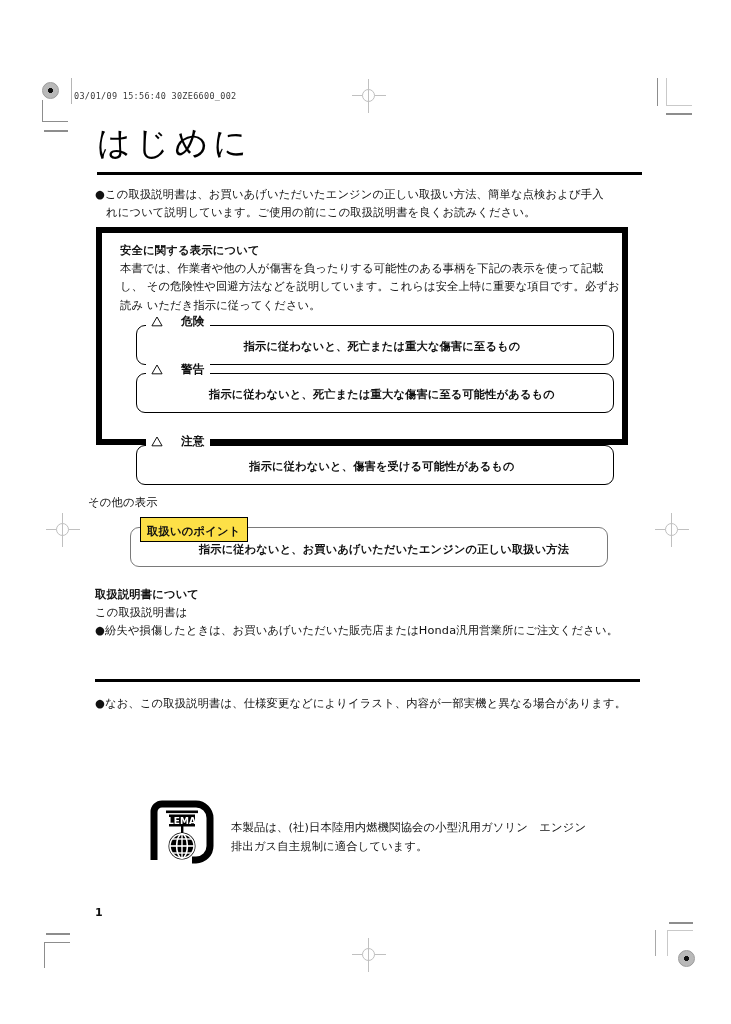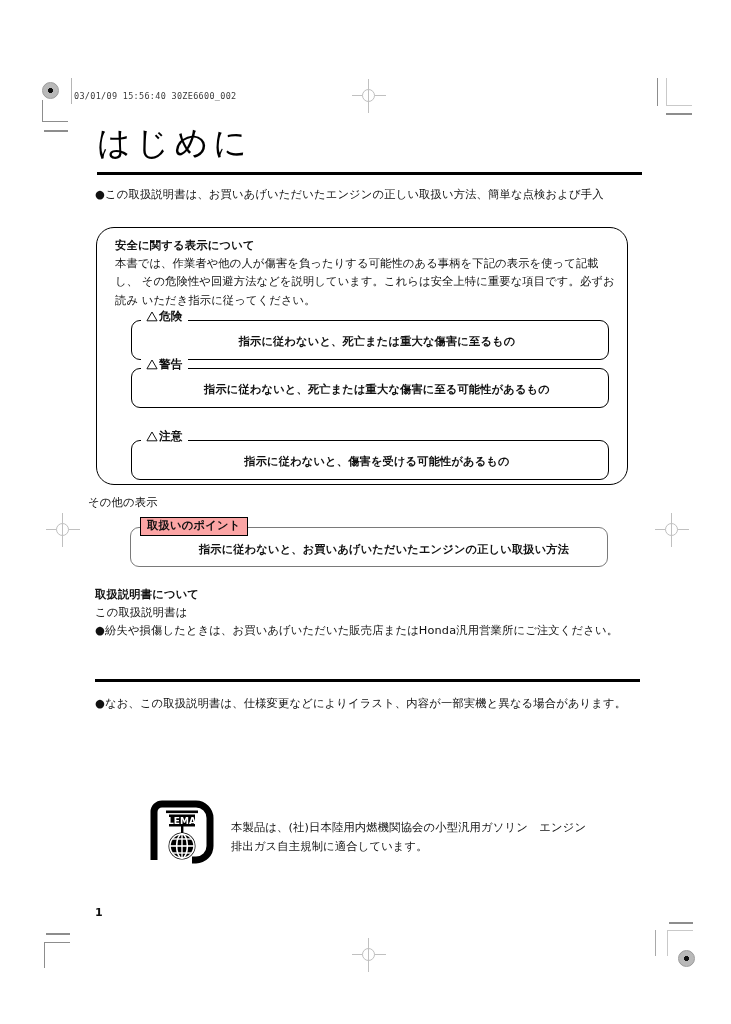--- a/index.html
+++ b/index.html
@@ -113,23 +113,23 @@
   }
   .intro .bullet-line { text-indent: 0; }
   .intro .cont { padding-left: 11px; display: block; }
 
   
   .safety-box {
     position: absolute;
     left: 96px;
     top: 227px;
     width: 532px;
-    height: 258px;
-    border: 1px solid #000000;
-    border-radius: 18px;
+    height: 218px;
+    border: 6px solid #000000;
+    border-radius: 0;
     box-sizing: border-box;
   }
   .safety-heading {
     position: absolute;
     left: 18px;
     top: 10px;
     font-size: 11.3px;
     font-weight: bold;
     letter-spacing: 0.2px;
   }
@@ -165,21 +165,21 @@
     top: -9px;
     background: #fff;
     padding: 0 5px;
     font-size: 11.6px;
     font-weight: bold;
     letter-spacing: 0.2px;
     white-space: nowrap;
     line-height: 1;
     display: flex;
     align-items: center;
-    gap: 1px;
+    gap: 18px;
   }
   .alert .legend .tri {
     display: inline-block;
     width: 12px; height: 11px;
     position: relative;
     top: 0px;
   }
   .alert .atext {
     position: absolute;
     left: 0; right: 0;
@@ -216,23 +216,23 @@
     position: absolute;
     left: 0; top: 0; width: 100%; height: 100%;
     border: 1px solid #7a7a7a;
     border-radius: 9px;
     box-sizing: border-box;
   }
   .point-box .legend {
     position: absolute;
     left: 10px;
     top: -10px;
-    background: #fca5a5;
+    background: #fde047;
     border: 1.2px solid #000;
-    padding: 1px 6px 2px 6px;
+    padding: 7px 6px 2px 6px;
     font-size: 11.3px;
     font-weight: bold;
     letter-spacing: 0.2px;
     white-space: nowrap;
     line-height: 1.2;
   }
   .point-box .atext {
     position: absolute;
     left: 0; right: 0;
     top: 50%;
@@ -345,20 +345,21 @@
   </div>
   <div class="reg-dot" style="left:678px; top:950px;"></div>
 
   <div class="doc-header">03/01/09 15:56:40 30ZE6600_002</div>
 
   <div class="title">はじめに</div>
   <div class="title-rule"></div>
 
   <div class="intro">
     <span class="bullet-line">●この取扱説明書は、お買いあげいただいたエンジンの正しい取扱い方法、簡単な点検および手入</span>
+    <span class="cont">れについて説明しています。ご使用の前にこの取扱説明書を良くお読みください。</span>
   </div>
 
   <div class="safety-box">
     <div class="safety-heading">安全に関する表示について</div>
     <div class="safety-body">
       <span>本書では、作業者や他の人が傷害を負ったりする可能性のある事柄を下記の表示を使って記載し、</span>
       <span>その危険性や回避方法などを説明しています。これらは安全上特に重要な項目です。必ずお読み</span>
       <span>いただき指示に従ってください。</span>
     </div>
 

